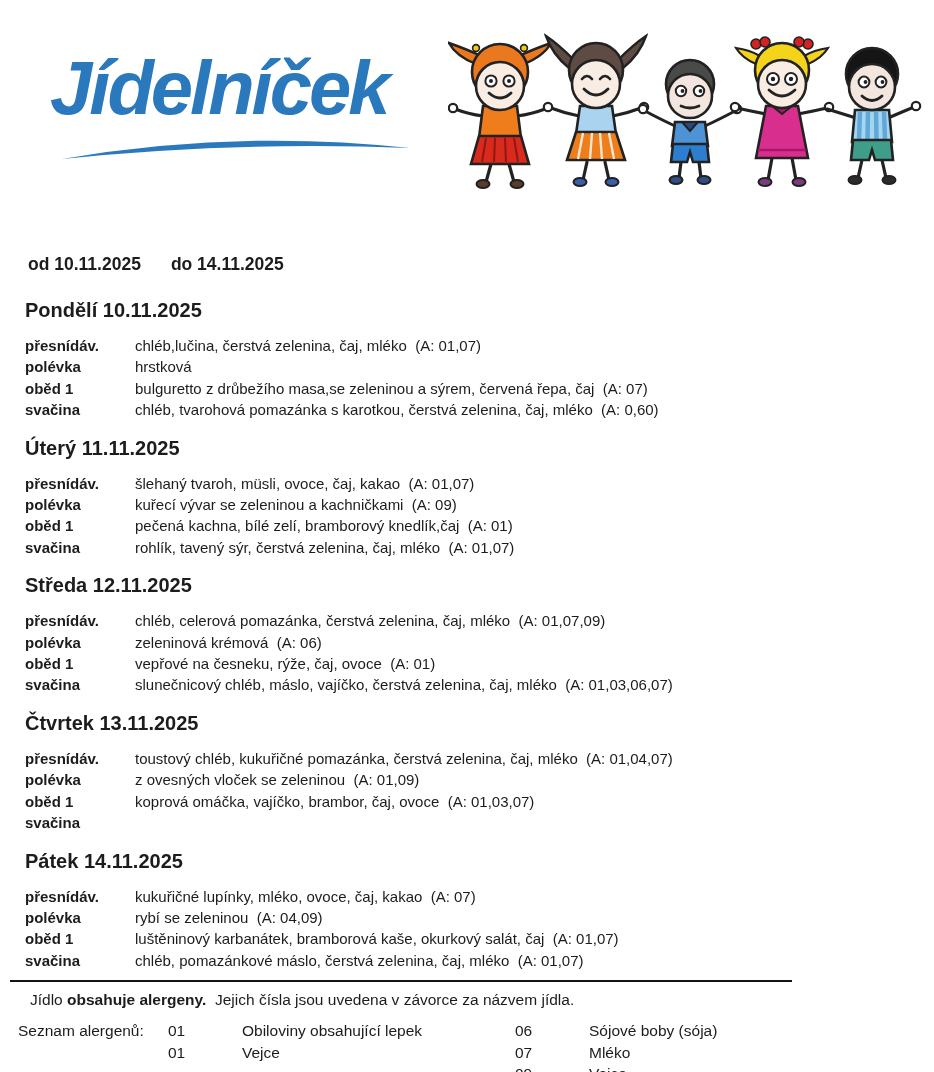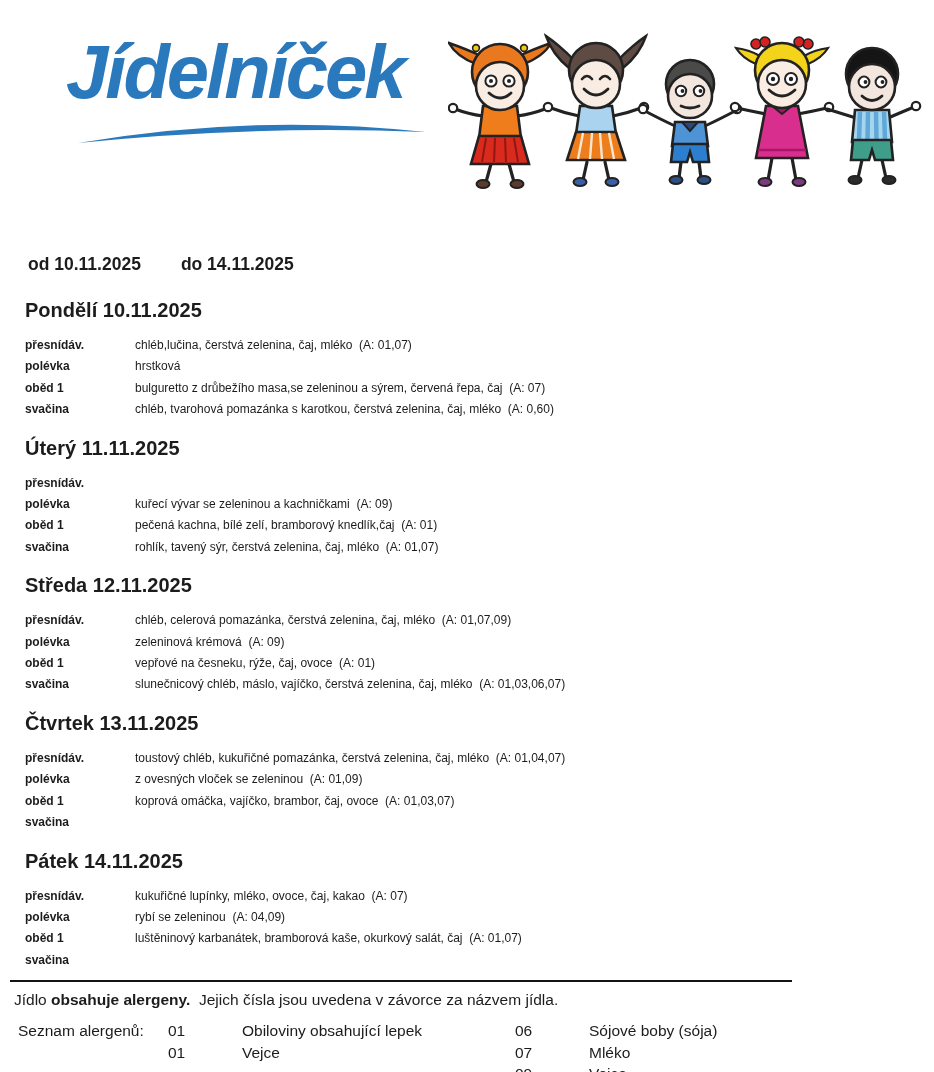--- a/index.html
+++ b/index.html
@@ -8,47 +8,47 @@
     width: 934px; height: 1072px;
     background: #ffffff;
     font-family: "Liberation Sans", sans-serif;
     color: #1c1c1c;
     overflow: hidden;
   }
   .page { position: relative; width: 934px; height: 1072px; }
 
   
   .header { position: relative; height: 226px; }
-  .logo { position: absolute; left: 50px; top: 24px; width: 380px; margin-left: 16px; }
+  .logo { position: absolute; left: 50px; top: 40px; width: 380px; }
   .logo-text {
     font-size: 76px;
     font-weight: bold;
     font-style: italic;
     letter-spacing: -3px;
     color: #2b79bd;
     line-height: 1.25;
     white-space: nowrap;
   }
   .logo-swoosh { display: block; margin: 2px 0 0 8px; }
   .kids { position: absolute; left: 448px; top: 30px; }
 
   
   .main { padding: 0 25px; }
   .date-range { margin: 28px 0 0 3px; font-size: 17.5px; font-weight: bold; }
-  .date-range .date-from { margin-right: 40px; }
+  .date-range .date-from { margin-right: 30px; }
   .days { margin-top: 24px; }
   .day { margin-bottom: 9px; }
   .day-title { font-size: 20px; font-weight: bold; margin: 16px 0 13px 0; }
-  .menu-row { display: flex; font-size: 12px; line-height: 21.4px; }
+  .menu-row { display: flex; font-size: 15px; line-height: 21.4px; }
   .menu-row .row-label { width: 110px; flex: none; font-weight: bold; }
   .menu-row .row-text { white-space: pre-wrap; }
 
   
   .divider { margin: 8px 0 0 10px; width: 782px; border-top: 2px solid #141414; }
-  .allergen-note { margin: 9px 0 0 14px; font-size: 15.5px; white-space: pre-wrap; }
+  .allergen-note { margin: 9px 0 0 30px; font-size: 15.5px; white-space: pre-wrap; }
   .allergen-note b { white-space: pre-wrap; }
   .allergen-section { display: flex; margin: 11px 0 5px 18px; font-size: 15.5px; line-height: 21.6px; }
   .seznam-label { width: 150px; flex: none; }
   .allergen-col { width: 347px; flex: none; }
   .allergen-col.second { width: auto; }
   .allergen-item { display: flex; gap: 28px; }
   .allergen-item .num { width: 46px; flex: none; }
 </style>
 </head>
 <body>
@@ -199,20 +199,21 @@
         <div class="menu-row">
           <span class="row-label">svačina</span>
           <span class="row-text">chléb, tvarohová pomazánka s karotkou, čerstvá zelenina, čaj, mléko  (A: 0,60)</span>
         </div>
       </div>
 
       <div class="day">
         <h2 class="day-title">Úterý 11.11.2025</h2>
         <div class="menu-row">
           <span class="row-label">přesnídáv.</span>
+          <span class="row-text">šlehaný tvaroh, müsli, ovoce, čaj, kakao  (A: 01,07)</span>
         </div>
         <div class="menu-row">
           <span class="row-label">polévka</span>
           <span class="row-text">kuřecí vývar se zeleninou a kachničkami  (A: 09)</span>
         </div>
         <div class="menu-row">
           <span class="row-label">oběd 1</span>
           <span class="row-text">pečená kachna, bílé zelí, bramborový knedlík,čaj  (A: 01)</span>
         </div>
         <div class="menu-row">
@@ -222,21 +223,21 @@
       </div>
 
       <div class="day">
         <h2 class="day-title">Středa 12.11.2025</h2>
         <div class="menu-row">
           <span class="row-label">přesnídáv.</span>
           <span class="row-text">chléb, celerová pomazánka, čerstvá zelenina, čaj, mléko  (A: 01,07,09)</span>
         </div>
         <div class="menu-row">
           <span class="row-label">polévka</span>
-          <span class="row-text">zeleninová krémová  (A: 09)</span>
+          <span class="row-text">zeleninová krémová  (A: 06)</span>
         </div>
         <div class="menu-row">
           <span class="row-label">oběd 1</span>
           <span class="row-text">vepřové na česneku, rýže, čaj, ovoce  (A: 01)</span>
         </div>
         <div class="menu-row">
           <span class="row-label">svačina</span>
           <span class="row-text">slunečnicový chléb, máslo, vajíčko, čerstvá zelenina, čaj, mléko  (A: 01,03,06,07)</span>
         </div>
       </div>
@@ -269,20 +270,21 @@
         <div class="menu-row">
           <span class="row-label">polévka</span>
           <span class="row-text">rybí se zeleninou  (A: 04,09)</span>
         </div>
         <div class="menu-row">
           <span class="row-label">oběd 1</span>
           <span class="row-text">luštěninový karbanátek, bramborová kaše, okurkový salát, čaj  (A: 01,07)</span>
         </div>
         <div class="menu-row">
           <span class="row-label">svačina</span>
+          <span class="row-text">chléb, pomazánkové máslo, čerstvá zelenina, čaj, mléko  (A: 01,07)</span>
         </div>
       </div>
 
     </div>
   </div>
 
   <div class="footer">
     <div class="divider"></div>
 
     <div class="allergen-note"><span>Jídlo </span><b>obsahuje alergeny.</b><span>  Jejich čísla jsou uvedena v závorce za názvem jídla.</span></div>

